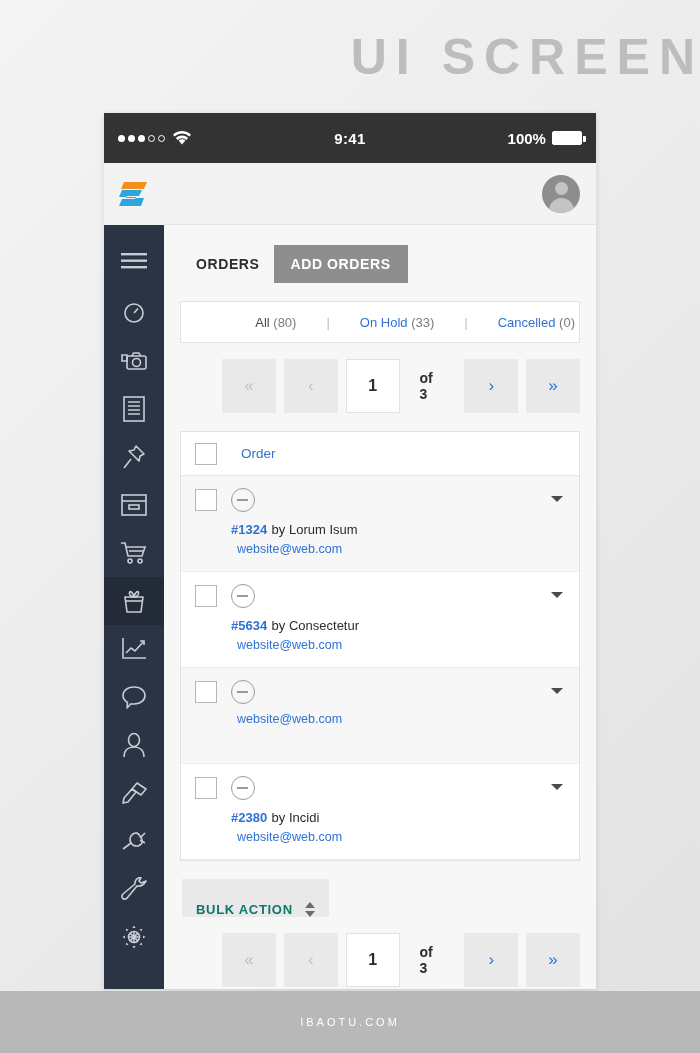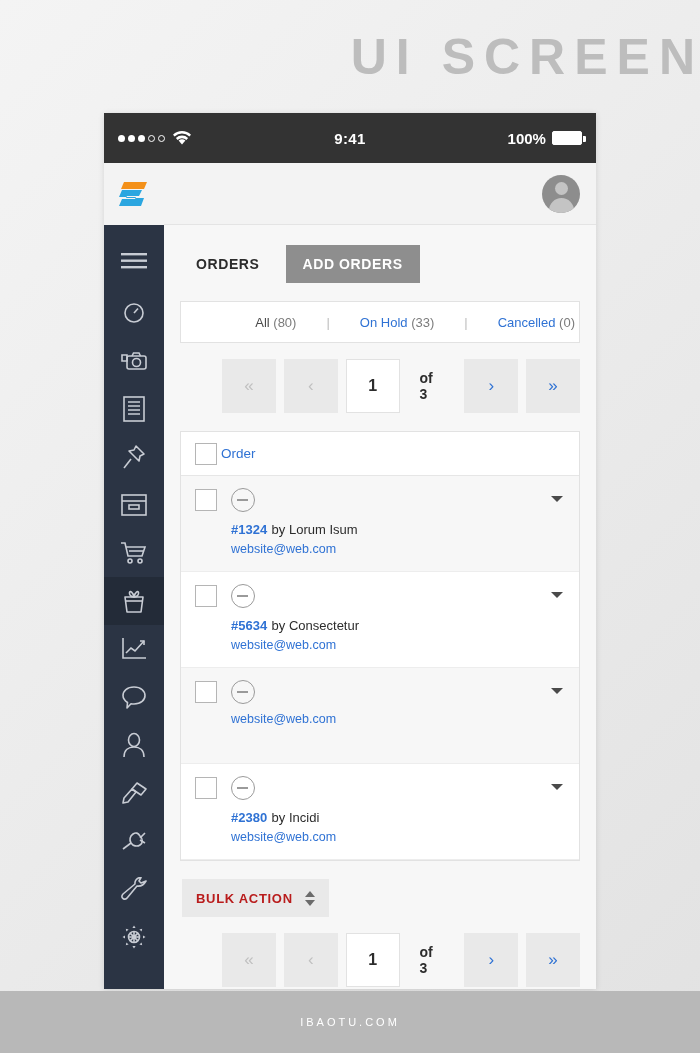--- a/index.html
+++ b/index.html
@@ -94,21 +94,21 @@
   .avatar {
     width: 38px; height: 38px; border-radius: 50%; background: #8d8d8d;
     position: relative; overflow: hidden;
   }
   .avatar .head { position:absolute; width:13px; height:13px; border-radius:50%; background:#c4c4c4; left:12.5px; top:7px;}
   .avatar .body { position:absolute; width:25px; height:17px; border-radius:13px 13px 0 0; background:#c4c4c4; left:6.5px; top:23px;}
 
   .content { flex: 1; padding: 14px 16px 0 16px; overflow: hidden; }
 
   
-  .tabrow { display: flex; align-items: center; gap: 12px; margin: 6px 0 18px 2px; }
+  .tabrow { display: flex; align-items: center; gap: 0; margin: 6px 0 18px 2px; }
   .tab-plain {
     font-size: 14px; font-weight: bold; color: #2c2c2c; letter-spacing: .6px;
     padding: 10px 14px;
   }
   .tab-active {
     font-size: 14px; font-weight: bold; color: #ffffff; letter-spacing: .6px;
     background: #8e8e8e; padding: 11px 17px;
   }
 
   
@@ -135,21 +135,21 @@
     width: 54px; height: 54px; background: #fff; border: 1px solid #e2e2e2;
     display: flex; align-items: center; justify-content: center;
     font-size: 16px; font-weight: bold; color: #2c2c2c;
   }
   .pg-of { font-size: 14px; font-weight: bold; color: #2c2c2c; padding: 0 12px; }
 
   
   .table { border: 1px solid #e2e2e2; background: #fff; }
   .thead {
     height: 44px; background: #fff; border-bottom: 1px solid #e6e6e6;
-    display: flex; align-items: center; padding-left: 14px; gap: 4px;
+    display: flex; align-items: center; padding-left: 14px; gap: 24px;
   }
   .th-label { font-size: 13.5px; color: #2f72d4; }
   .cb {
     width: 22px; height: 22px; background: #fff; border: 1px solid #b5b5b5;
     flex: 0 0 22px;
   }
   .row {
     height: 96px; padding: 12px 14px 0 14px; position: relative;
     border-bottom: 1px solid #ededed;
   }
@@ -165,28 +165,28 @@
     width: 11px; height: 1.5px; background: #9a9a9a;
   }
   .caret {
     position: absolute; right: 16px; top: 20px;
     width: 0; height: 0; border-left: 6px solid transparent;
     border-right: 6px solid transparent; border-top: 6px solid #4a4a4a;
   }
   .row-text { margin: 8px 0 0 36px; }
   .r-id { font-size: 13px; font-weight: bold; color: #2f72d4; }
   .r-by { font-size: 13px; color: #2c2c2c; margin-top: 20px; }
-  .r-mail { font-size: 12.5px; color: #2f72d4; margin-top: 4px; }
+  .r-mail { font-size: 12.5px; color: #2f72d4; margin-top: 4px; margin-left: 6px; }
 
   
   .bulkrow { display: flex; align-items: center; gap: 14px; margin: 18px 0 0 2px; }
   .bulk-btn {
-    background: #e9e9e9; height: 38px; padding: 12px 14px;
-    display: flex; align-items: flex-start; gap: 12px;
-    font-size: 13px; font-weight: bold; color: #b91c1c; letter-spacing: .7px;
+    background: #e9e9e9; height: 38px; padding: 0 14px;
+    display: flex; align-items: flex-end; gap: 12px;
+    font-size: 13px; font-weight: bold; color: #0f766e; letter-spacing: .7px;
   }
   .stepper { display: flex; flex-direction: column; gap: 3px; }
   .st-up { width:0;height:0;border-left:5px solid transparent;border-right:5px solid transparent;border-bottom:6px solid #6b6b6b;}
   .st-dn { width:0;height:0;border-left:5px solid transparent;border-right:5px solid transparent;border-top:6px solid #6b6b6b;}
   .apply-btn {
     background: #e9e9e9; height: 38px; padding: 0 28px;
     display: flex; align-items: center;
     font-size: 13px; font-weight: bold; color: #545454; letter-spacing: .7px;
   }
 </style>

